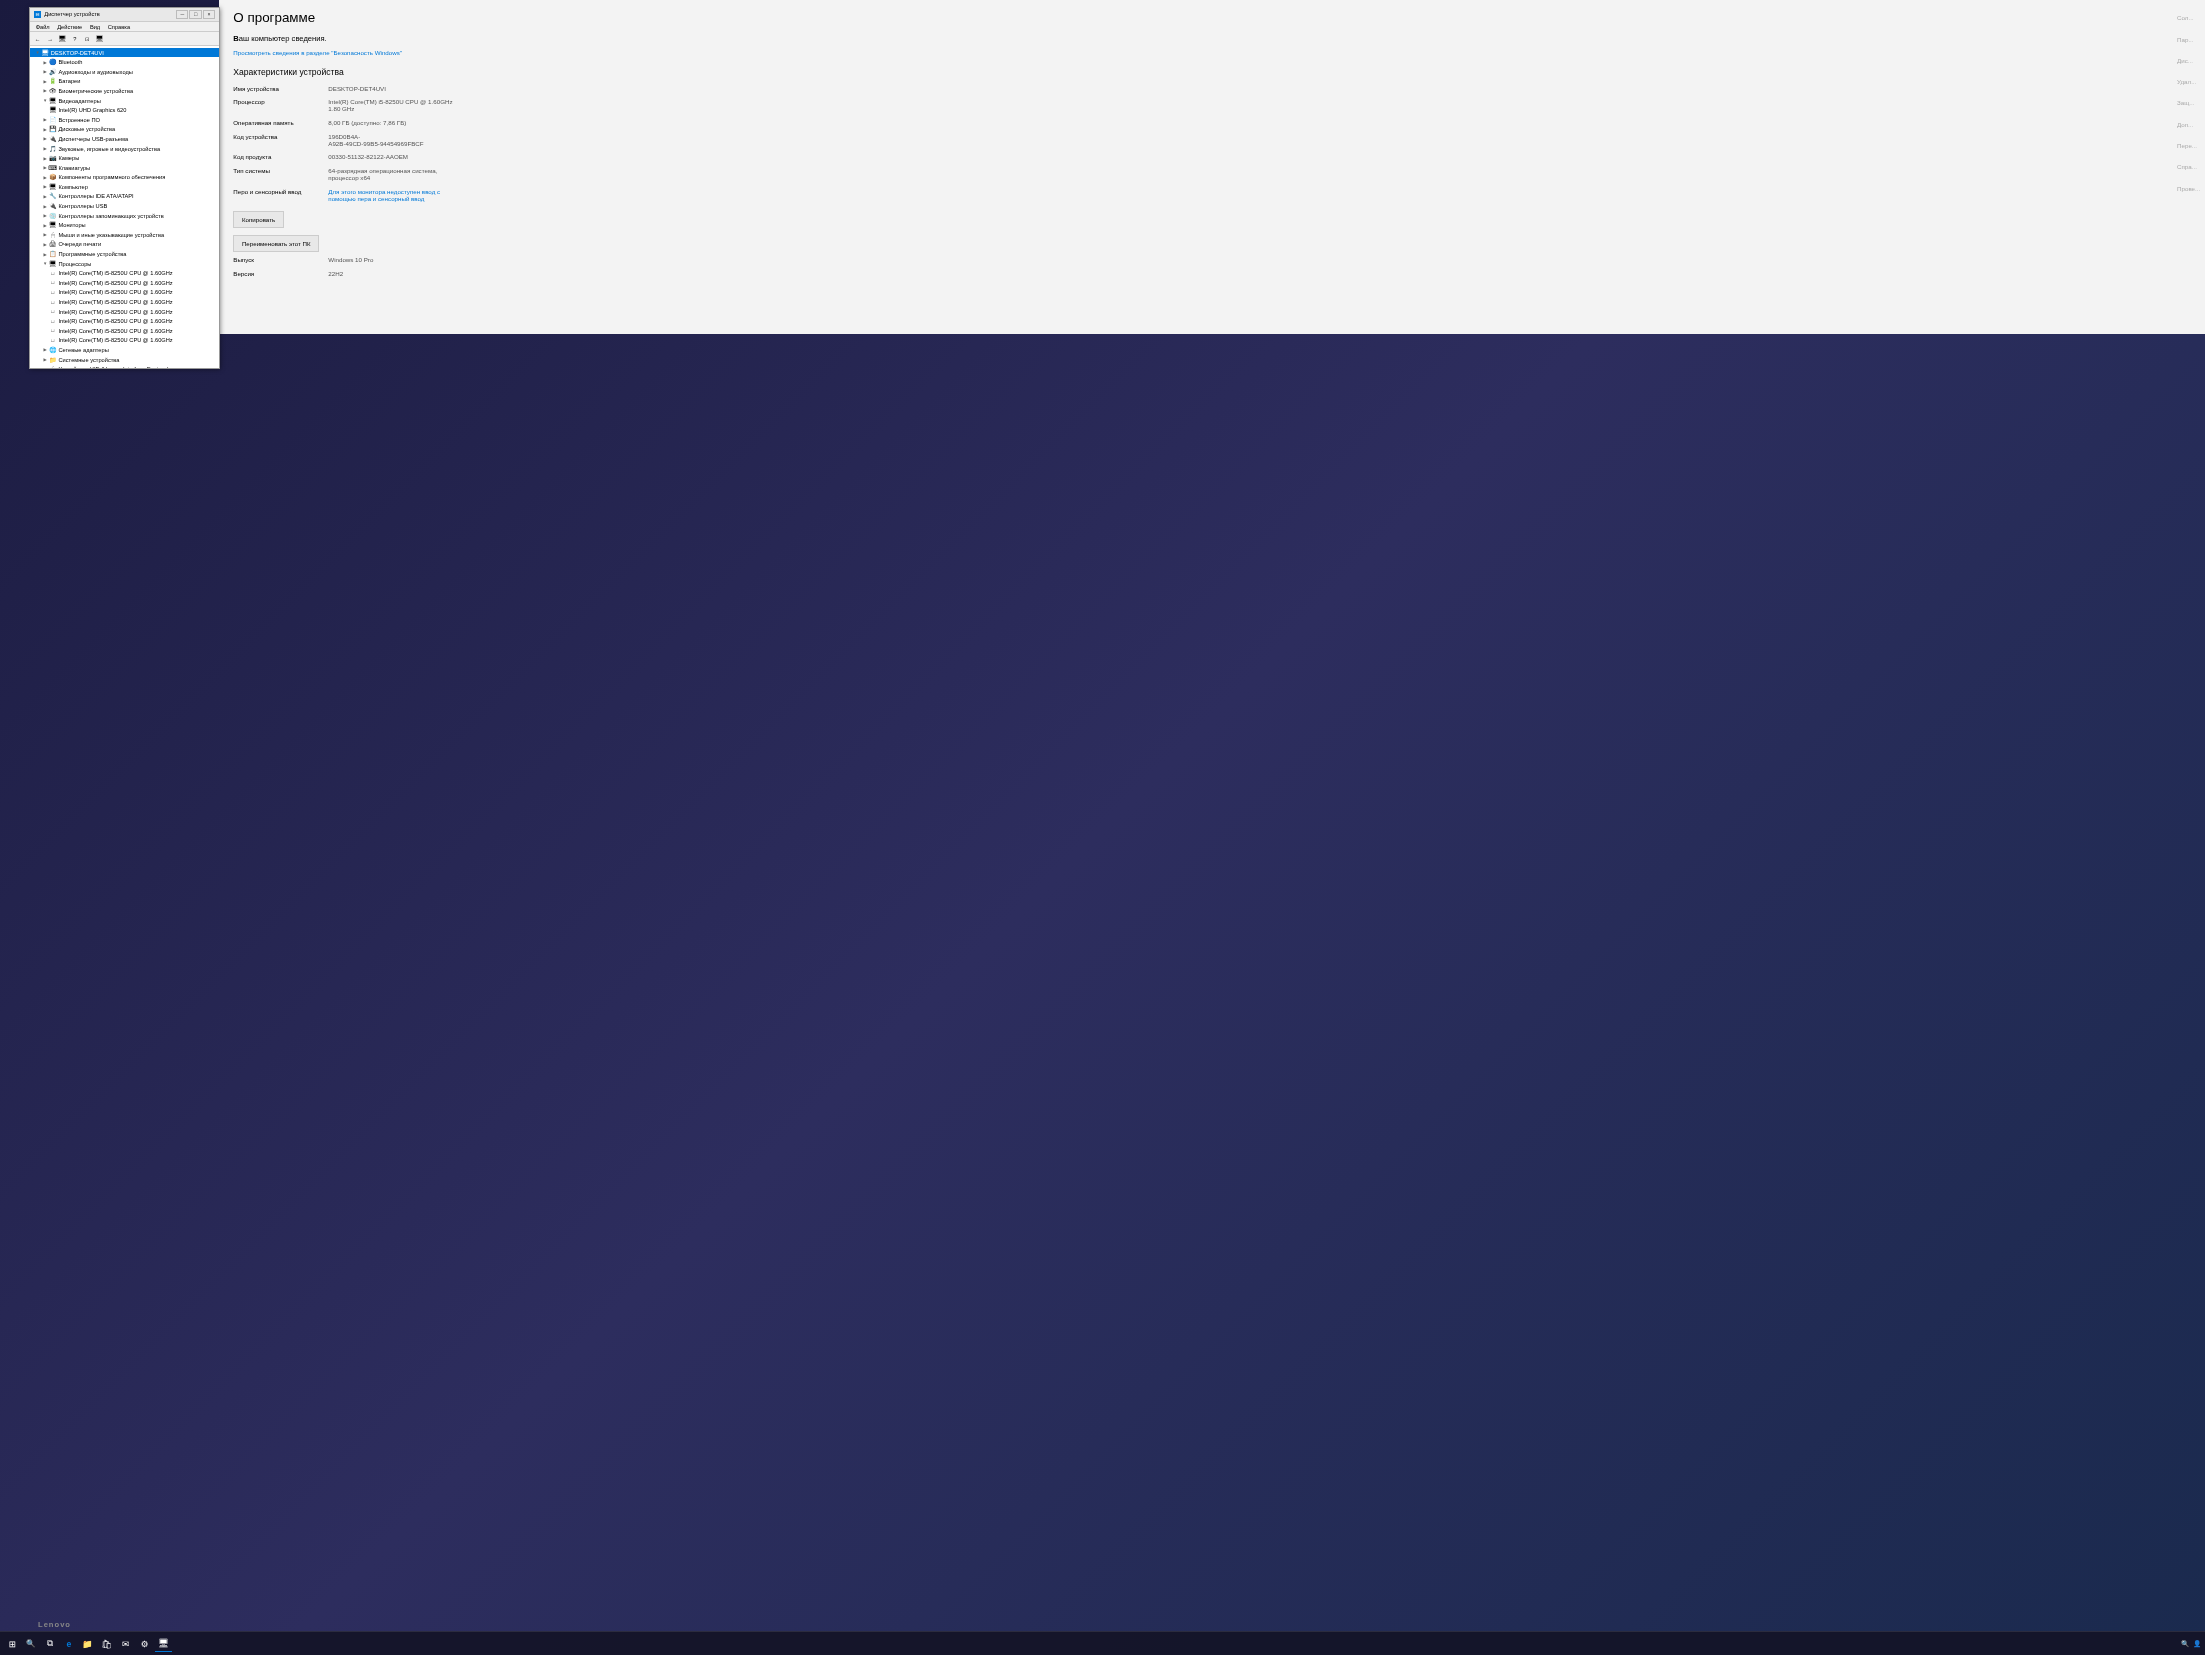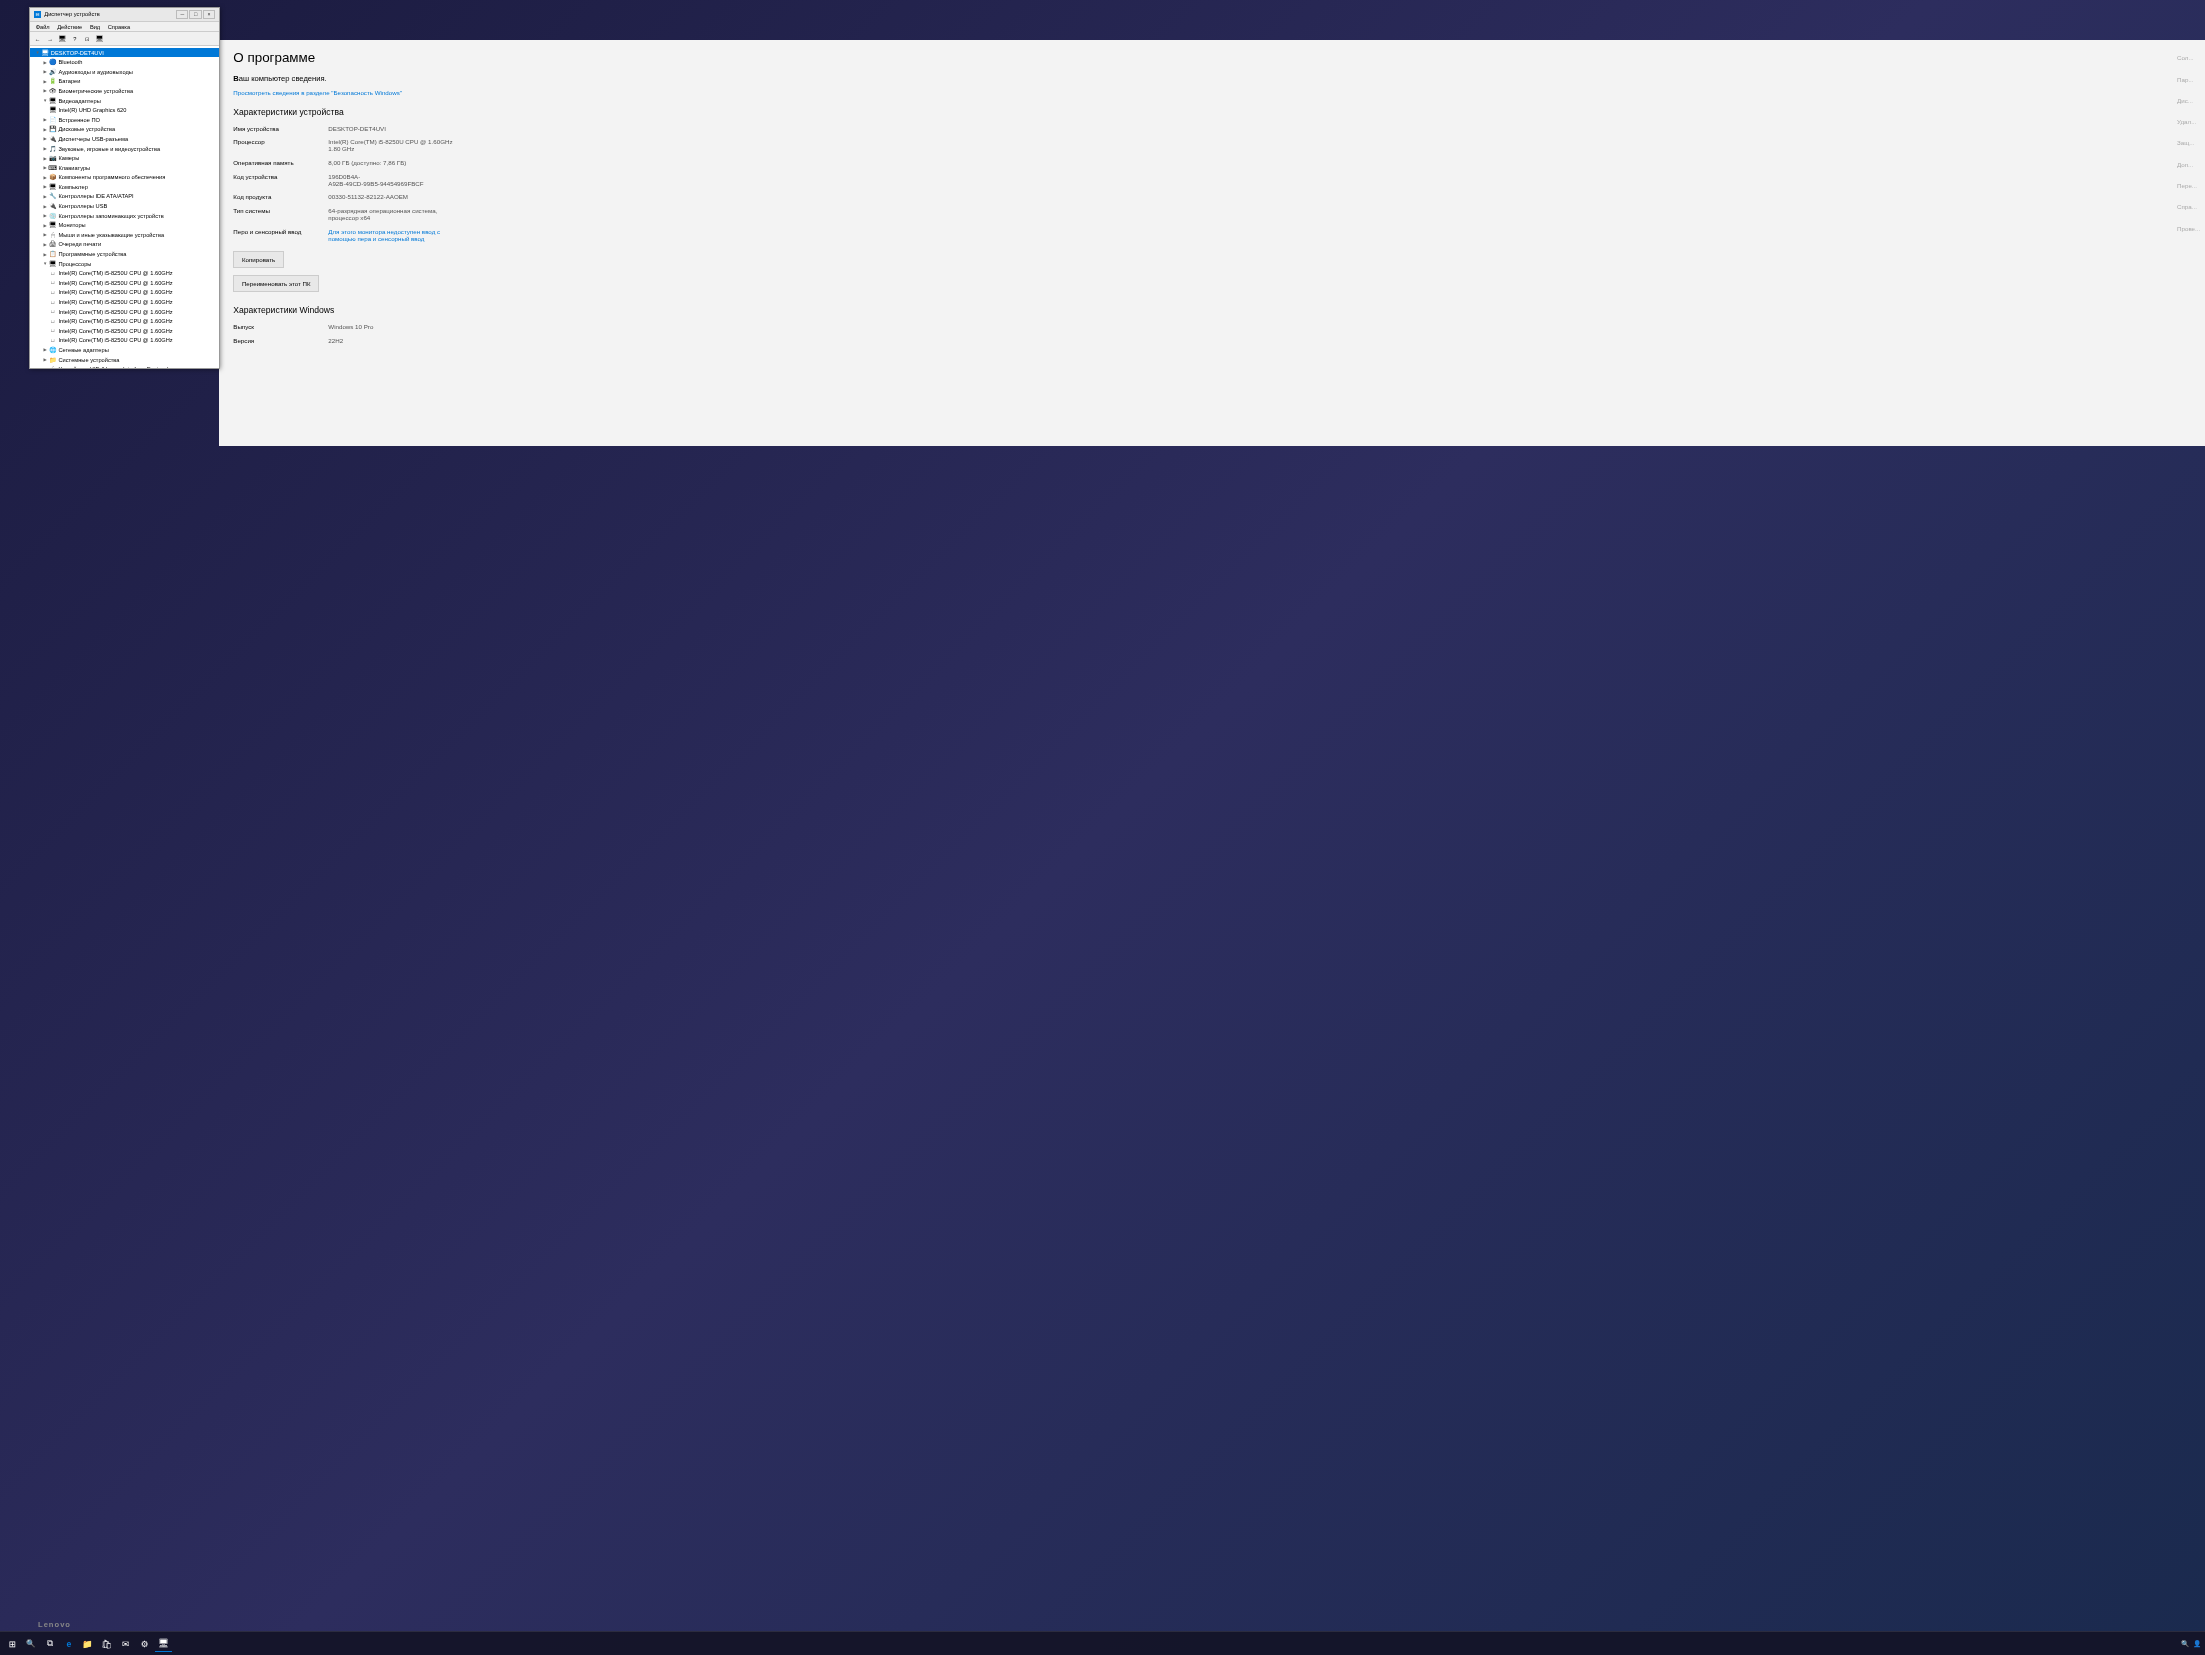--- a/index.html
+++ b/index.html
@@ -163,26 +163,25 @@
     }
 
     .tree-label { font-size: 5.7px; }
 
     
     .about-panel {
       position: absolute;
       top: 0;
       left: 219px;
       right: 0;
-      height: 406px;
+      height: 334px;
       background: #f3f3f3;
       overflow: hidden;
       padding: 9.5px 14.3px;
       font-family: 'Segoe UI', sans-serif;
-      margin-top: 40px;
     }
 
     .about-title {
       font-size: 13.4px;
       font-weight: 300;
       color: #000;
       margin-bottom: 9.5px;
     }
 
     .about-subtitle {
@@ -374,21 +373,20 @@
       <div class="spec-row">
         <span class="spec-label">Перо и сенсорный ввод</span>
         <span class="spec-value" style="color:#0078d7;">Для этого монитора недоступен ввод с<br>помощью пера и сенсорный ввод</span>
       </div>
     </div>
 
     <button class="about-btn">Копировать</button>
     <br>
     <button class="about-btn" style="margin-top:3.8px;">Переименовать этот ПК</button>
 
-    <div class="about-section-title" style="margin-top:9.5px;">Характеристики Windows</div>
     <div class="spec-row">
       <span class="spec-label">Выпуск</span>
       <span class="spec-value">Windows 10 Pro</span>
     </div>
     <div class="spec-row">
       <span class="spec-label">Версия</span>
       <span class="spec-value">22H2</span>
     </div>
 
     

